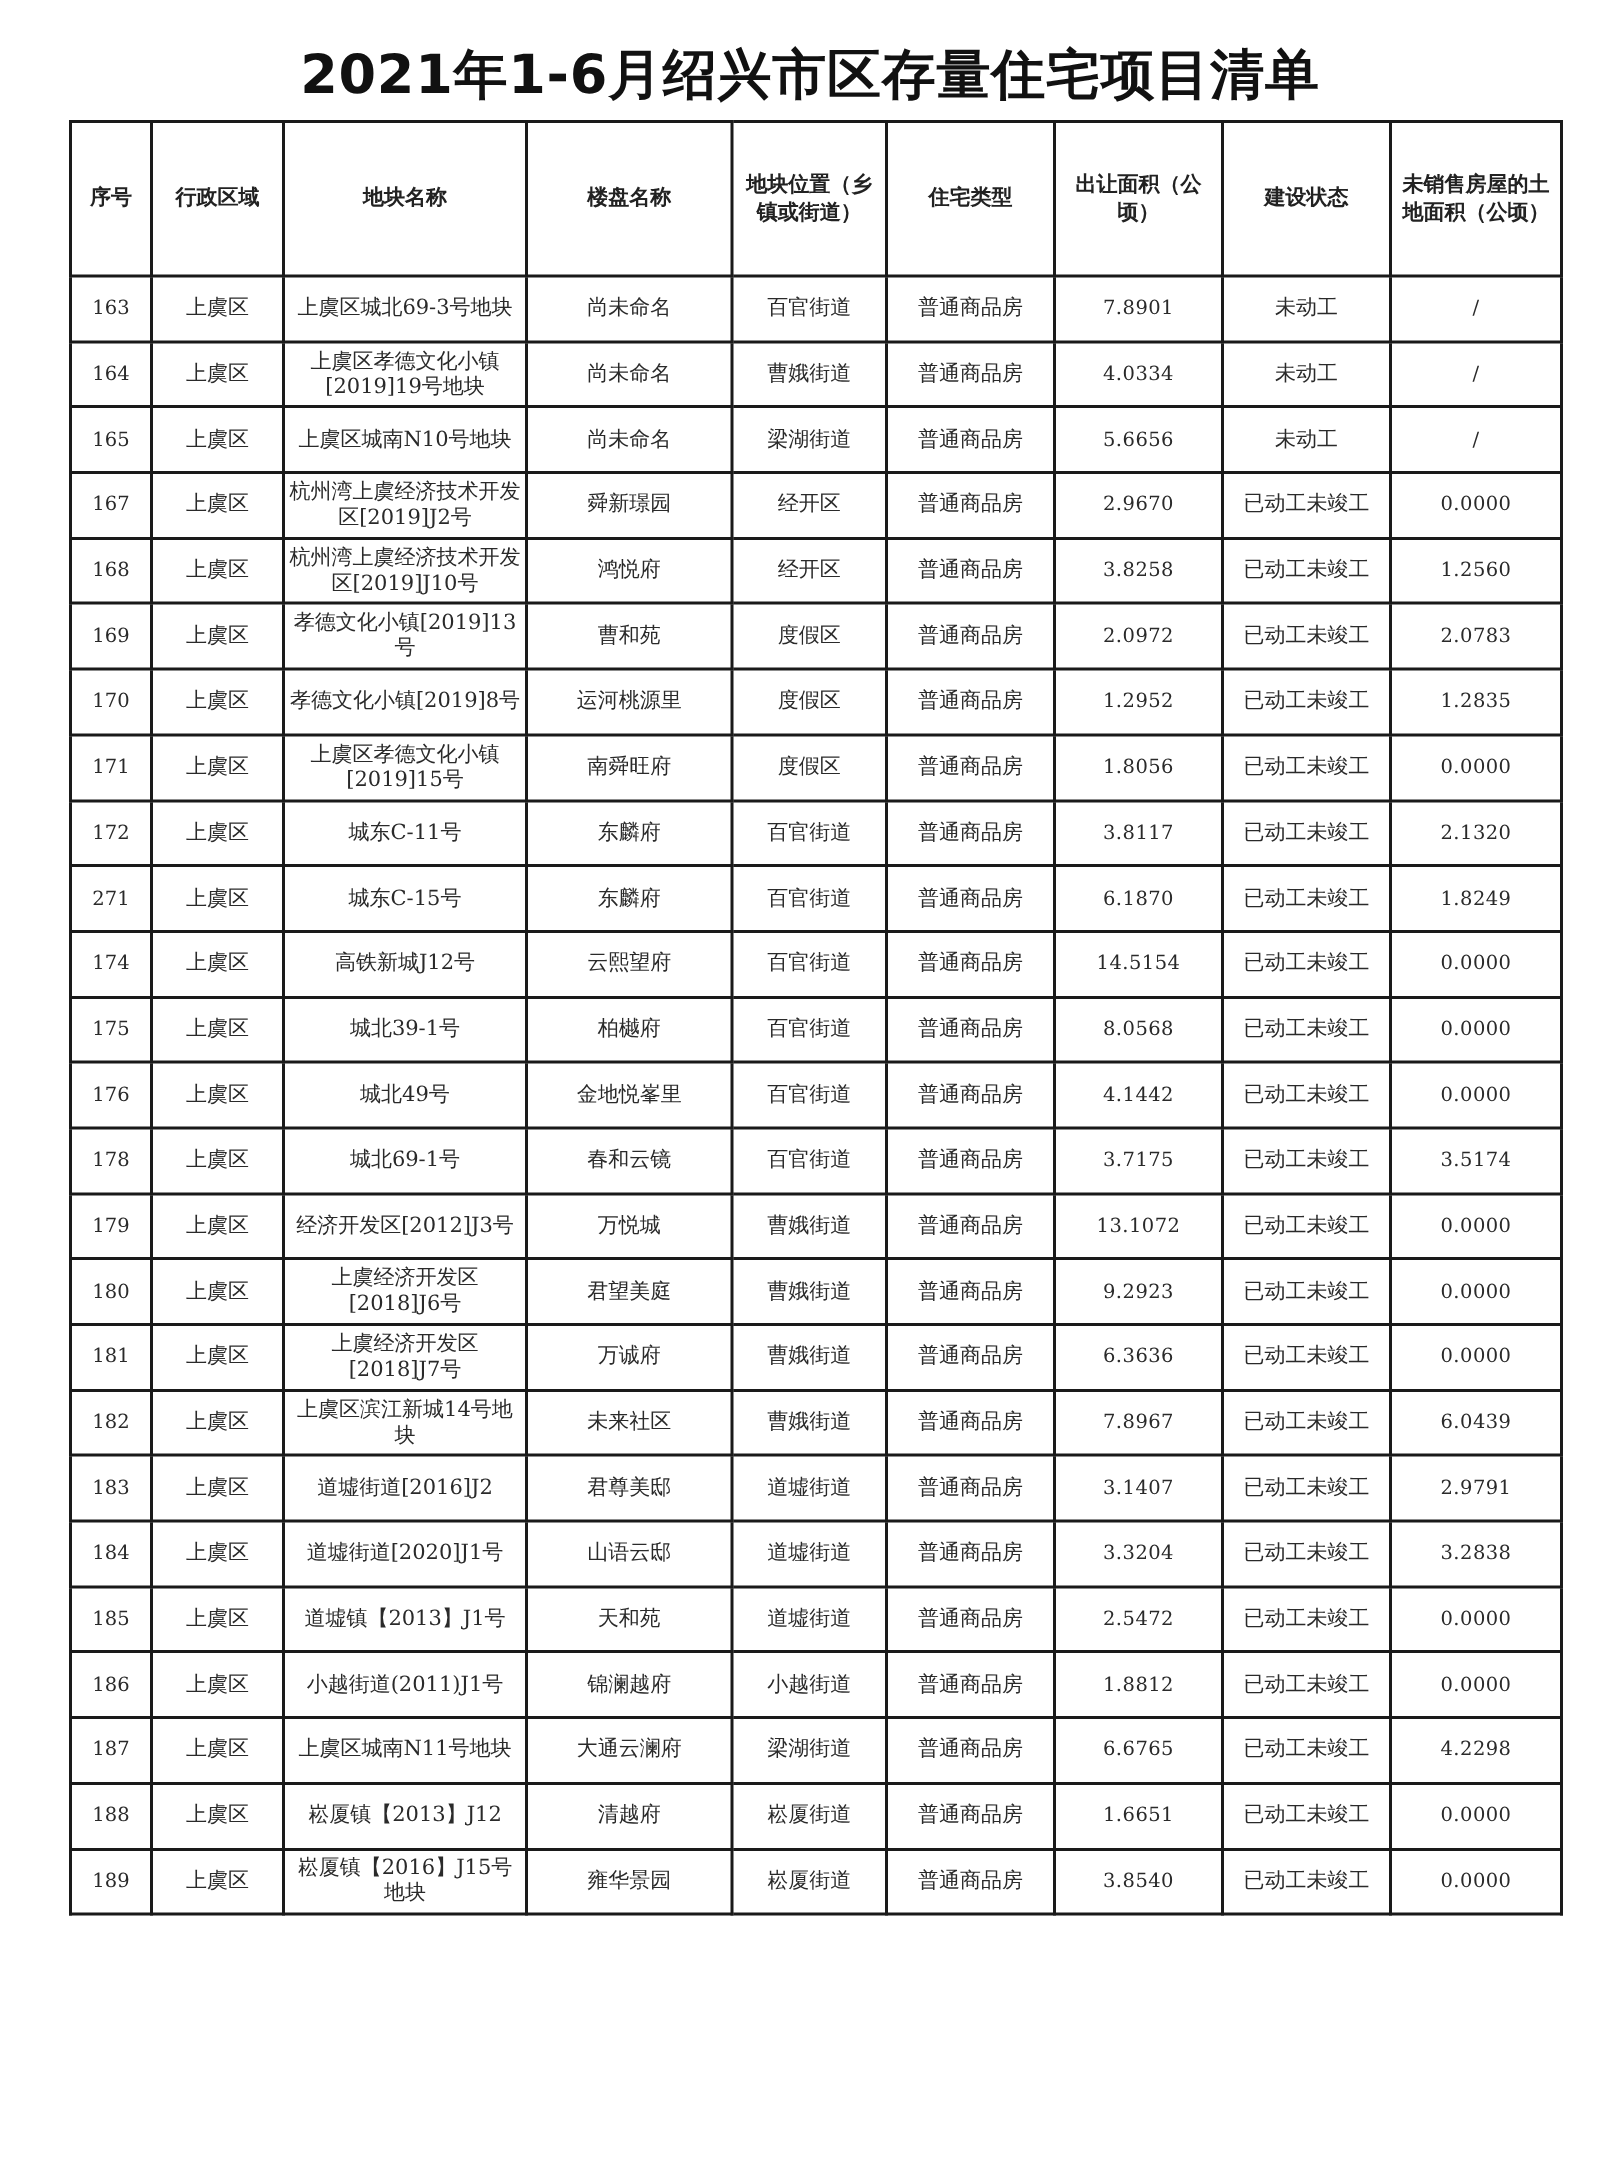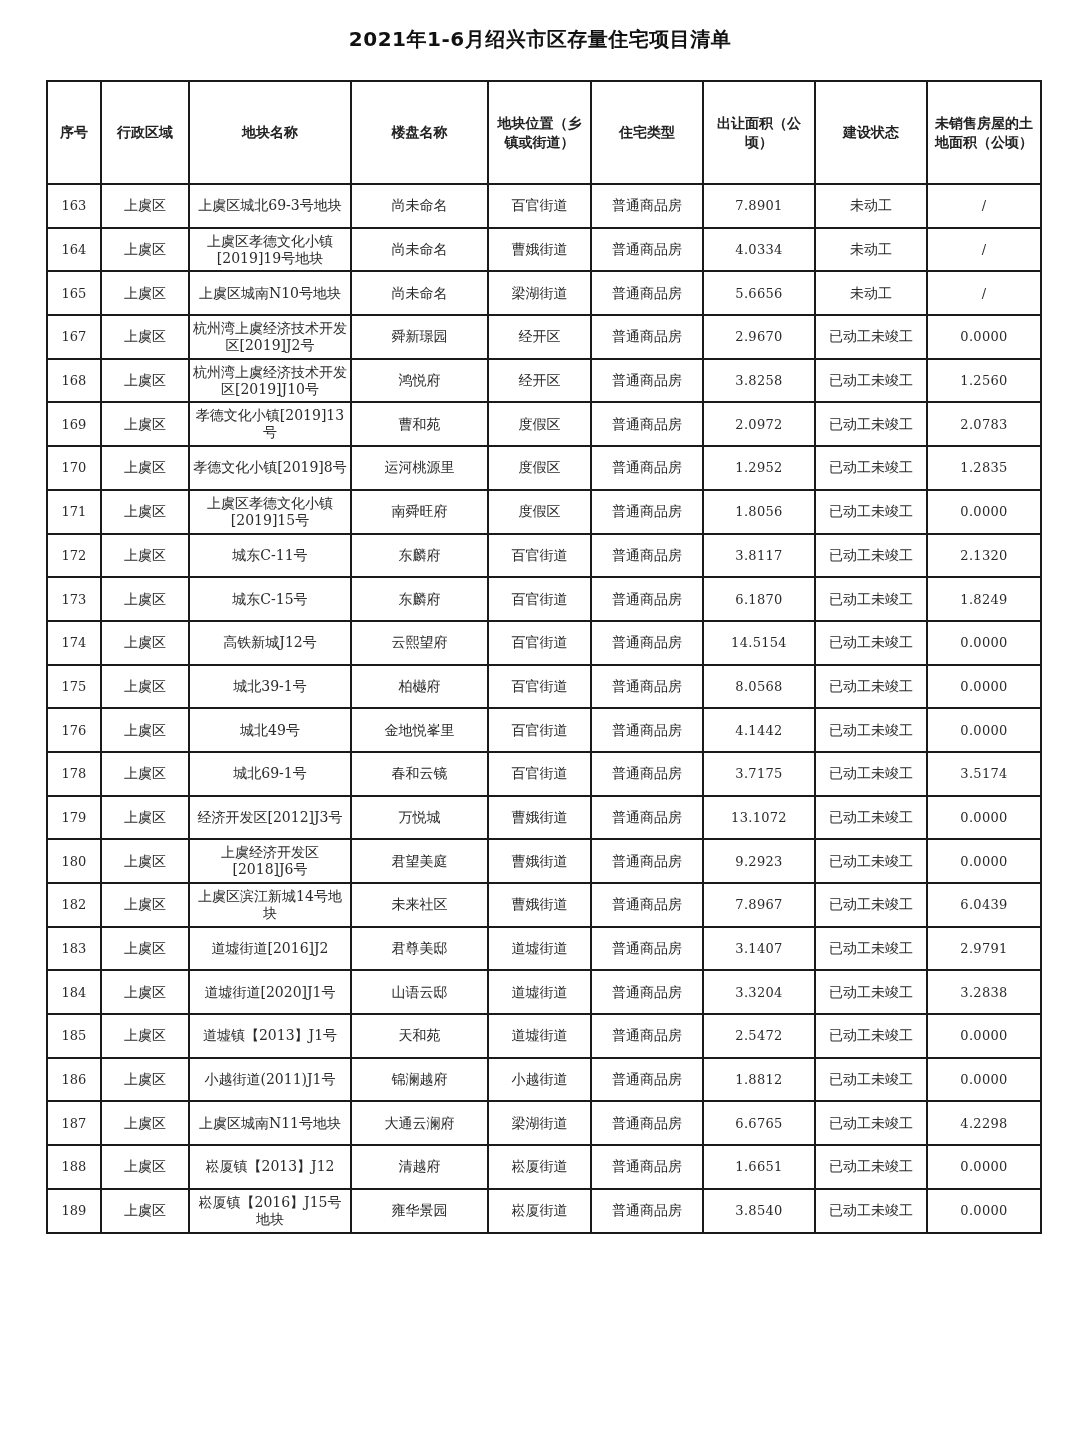--- a/index.html
+++ b/index.html
@@ -1,20 +1,20 @@
 <!DOCTYPE html>
 <html><head>
 <meta charset="utf-8">
 <style>
   html, body { margin: 0; padding: 0; background: #ffffff; }
   body { width: 1080px; height: 1456px; position: relative; overflow: hidden;
          font-family: "DejaVu Serif", "Liberation Serif", serif; color: #1a1a1a; }
   .title { position: absolute; top: 26px; left: 0; width: 1080px; text-align: center;
            font-family: "DejaVu Sans", "Liberation Sans", sans-serif;
-           font-size: 20px; font-weight: bold; letter-spacing: 0.5px; color: #111; }
+           font-size: 36px; font-weight: bold; letter-spacing: 0.5px; color: #111; }
   table { position: absolute; top: 80px; left: 46px; border-collapse: collapse;
           table-layout: fixed; width: 994px; }
   th, td { border: 2px solid #1a1a1a; text-align: center; vertical-align: middle;
            padding: 0 2px; overflow: hidden; }
   th { height: 101px; font-family: "DejaVu Sans", "Liberation Sans", sans-serif;
        font-size: 14px; font-weight: bold; line-height: 19px; color: #222; }
   td { height: 41.7px; font-size: 14px; line-height: 17px; color: #2a2a2a; }
   td.num { font-family: "DejaVu Serif", "Liberation Serif", serif; font-size: 13px; letter-spacing: 0.3px; }
   td.seq { font-size: 13px; }
 </style>
@@ -142,21 +142,21 @@
         <td>上虞区</td>
         <td>城东C-11号</td>
         <td>东麟府</td>
         <td>百官街道</td>
         <td>普通商品房</td>
         <td class="num">3.8117</td>
         <td>已动工未竣工</td>
         <td class="num">2.1320</td>
       </tr>
       <tr>
-        <td class="seq">173</td>
+        <td class="seq">271</td>
         <td>上虞区</td>
         <td>城东C-15号</td>
         <td>东麟府</td>
         <td>百官街道</td>
         <td>普通商品房</td>
         <td class="num">6.1870</td>
         <td>已动工未竣工</td>
         <td class="num">1.8249</td>
       </tr>
       <tr>
@@ -215,20 +215,31 @@
         <td class="num">0.0000</td>
       </tr>
       <tr>
         <td class="seq">180</td>
         <td>上虞区</td>
         <td>上虞经济开发区[2018]J6号</td>
         <td>君望美庭</td>
         <td>曹娥街道</td>
         <td>普通商品房</td>
         <td class="num">9.2923</td>
+        <td>已动工未竣工</td>
+        <td class="num">0.0000</td>
+      </tr>
+      <tr>
+        <td class="seq">181</td>
+        <td>上虞区</td>
+        <td>上虞经济开发区[2018]J7号</td>
+        <td>万诚府</td>
+        <td>曹娥街道</td>
+        <td>普通商品房</td>
+        <td class="num">6.3636</td>
         <td>已动工未竣工</td>
         <td class="num">0.0000</td>
       </tr>
       <tr>
         <td class="seq">182</td>
         <td>上虞区</td>
         <td>上虞区滨江新城14号地块</td>
         <td>未来社区</td>
         <td>曹娥街道</td>
         <td>普通商品房</td>

